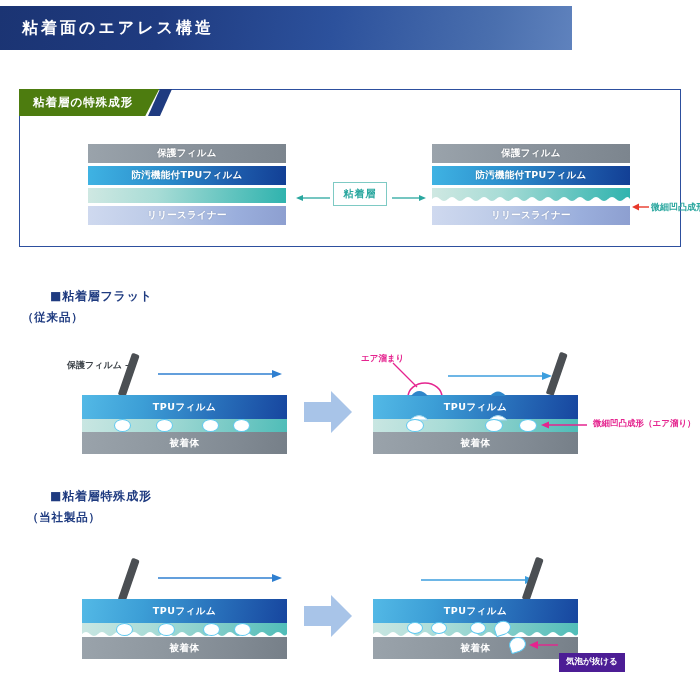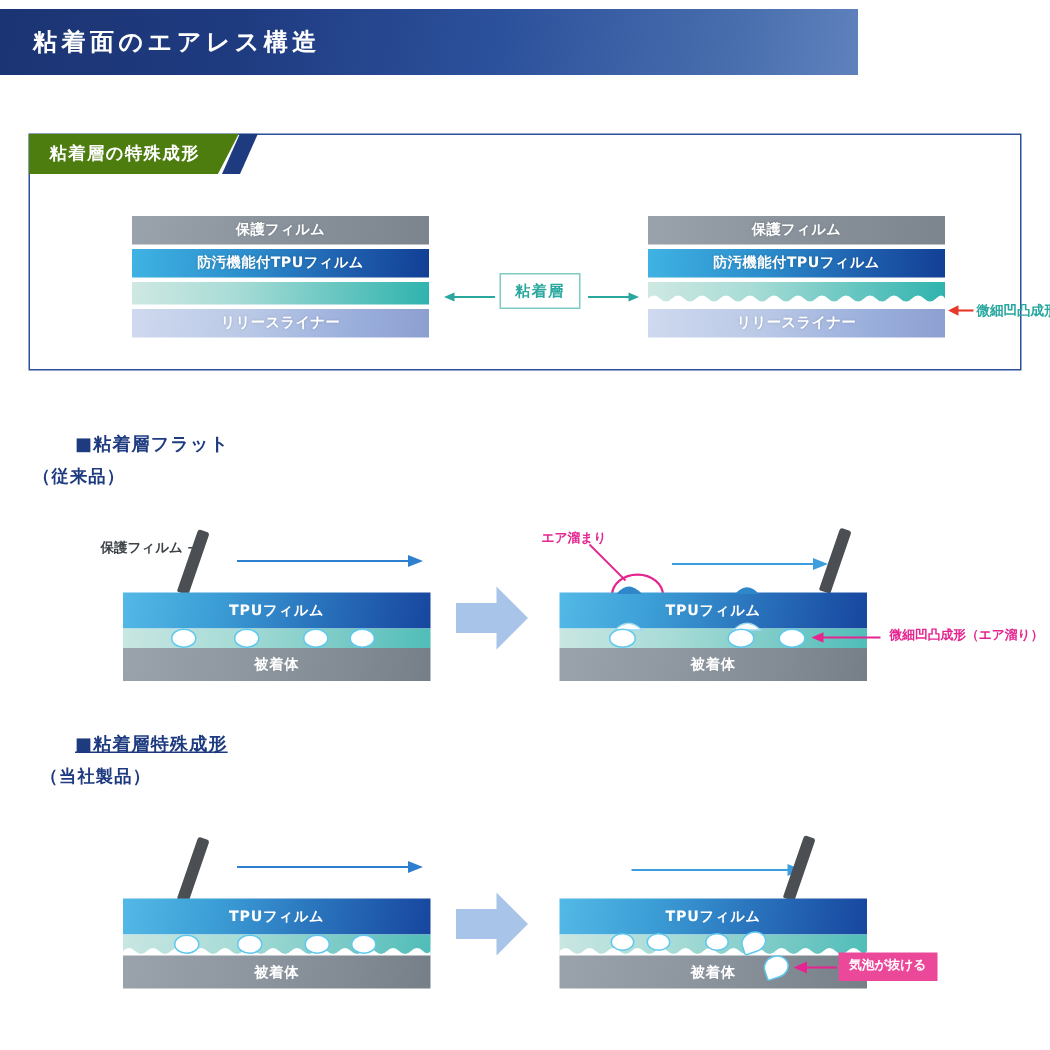--- a/index.html
+++ b/index.html
@@ -150,22 +150,23 @@
 
   .lbl {
     position: absolute;
     white-space: nowrap;
     font-weight: bold;
   }
   .lbl-gray { color: #3d4349; font-size: 9px; }
   .lbl-magenta { color: #e5248f; font-size: 8.5px; }
   .lbl-teal { color: #2aa79f; font-size: 9px; }
   .lbl-box-magenta {
-    background: #ec4899; color: #fff; font-size: 8.5px;
+    background: #4c1d95; color: #fff; font-size: 8.5px;
     padding: 3px 7px 4px 7px;
+    margin-top: 18px;
   }
   svg { display: block; overflow: visible; }
 </style>
 </head>
 <body>
 
 <div class="page-header">
   <span class="title">粘着面のエアレス構造</span>
 </div>
 
@@ -302,21 +303,21 @@
   <div class="bubble" style="left:112px; top:64px; width:18px; height:13px;"></div>
   <div class="bubble" style="left:146px; top:64px; width:18px; height:13px;"></div>
 
   <svg class="arrow-line" style="left:167px; top:65px;" width="48" height="10">
     <line x1="47" y1="5" x2="8" y2="5" stroke="#e5248f" stroke-width="1.3"></line>
     <polygon points="1,5 9,1.5 9,8.5" fill="#e5248f"></polygon>
   </svg>
   <span class="lbl lbl-magenta" style="left:220px; top:63px;">微細凹凸成形（エア溜り）</span>
 </div>
 
-<div class="sec-head" style="left:22px; top:488px;text-decoration:underline;">■粘着層特殊成形</div>
+<div class="sec-head" style="left:22px; top:488px;">■粘着層特殊成形</div>
 <div class="sec-sub" style="left:27px; top:510px;">（当社製品）</div>
 
 <div class="pblock" style="left:82px; top:557px; width:205px; height:90px;">
 
   <div class="squeegee" style="left:50px; top:2px; width:8px; height:44px; transform:rotate(19deg); transform-origin:top center;"></div>
 
   <svg class="arrow-line" style="left:76px; top:16px;" width="125" height="10">
     <line x1="0" y1="5" x2="116" y2="5" stroke="#2f7fd0" stroke-width="1.4"></line>
     <polygon points="124,5 114,1 114,9" fill="#2f7fd0"></polygon>
   </svg>

